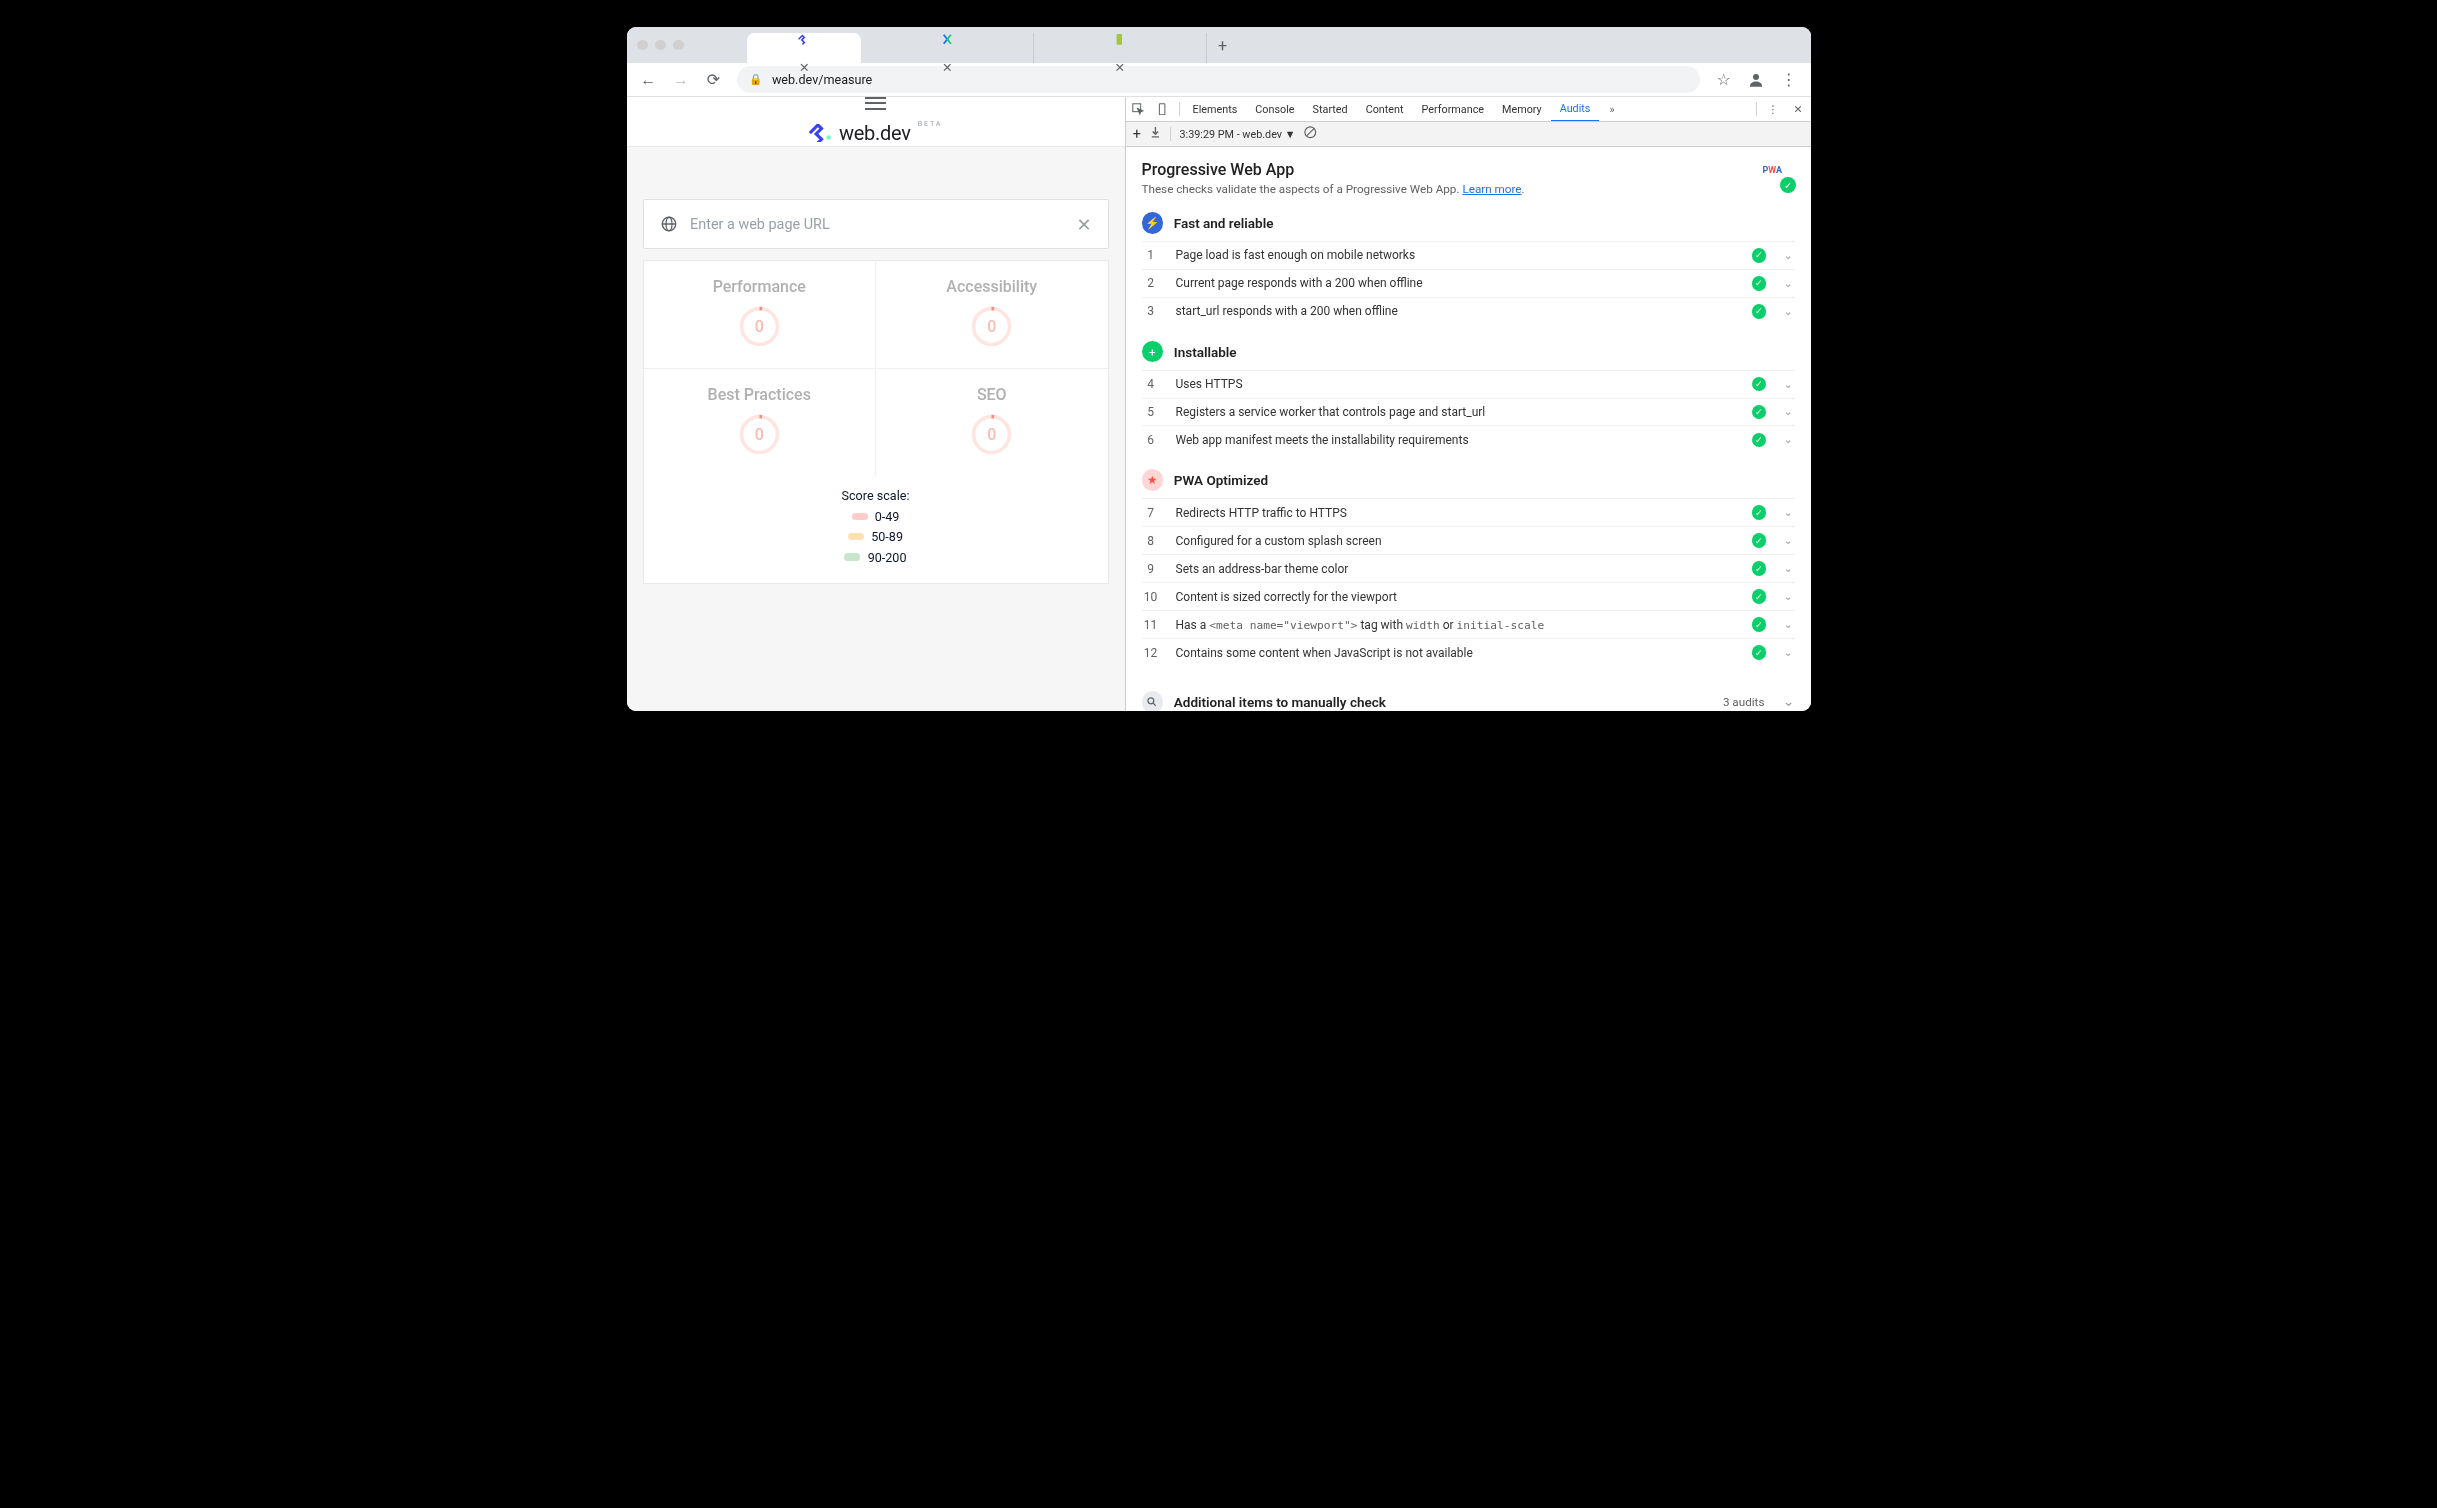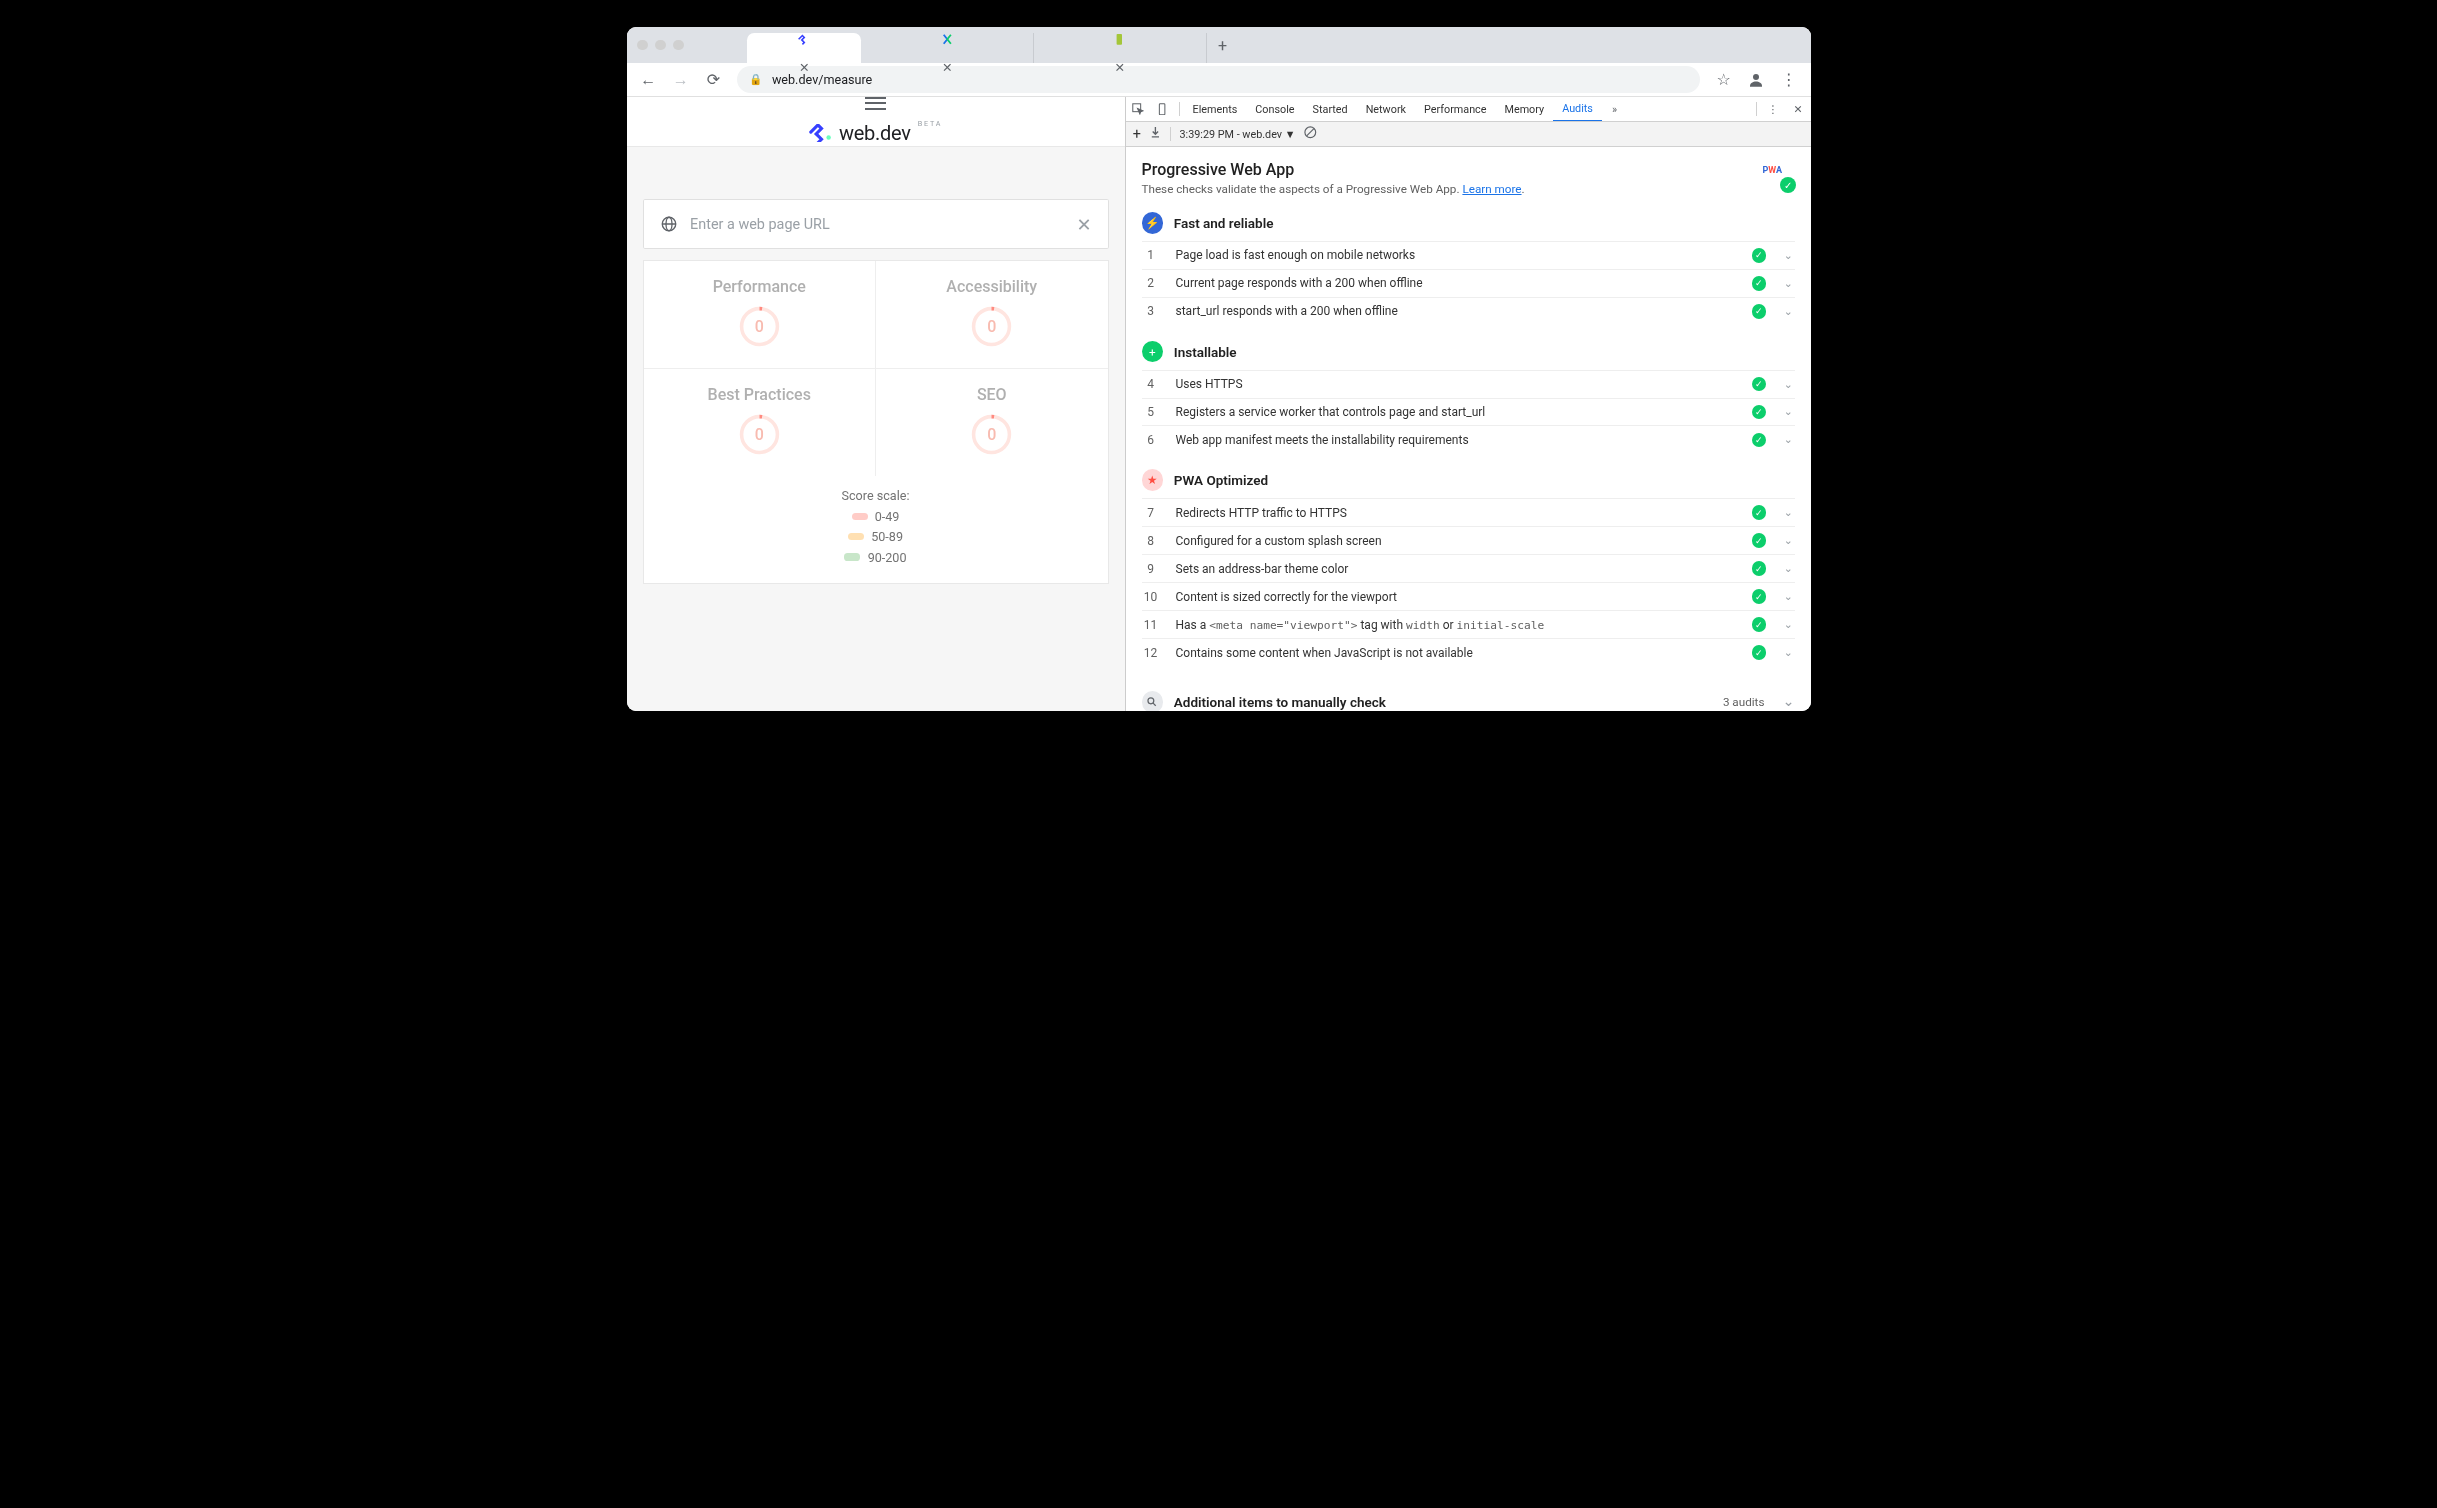--- a/index.html
+++ b/index.html
@@ -43,21 +43,21 @@
   .btn.blue { background:#304ffe; color:#fff; }
   .metrics { background:#fff; border:0.9px solid #e8e8e8; margin-top:10.8px; }
   .mrow { display:flex; }
   .mcell { flex:1; padding:16px 9px 20px; text-align:center; border-right:0.9px solid #eee; }
   .mcell:last-child { border-right:none; }
   .mrow:first-child { border-bottom:0.9px solid #eee; }
   .mlabel { font-size:16px; color:#b0b0b0; font-weight:500; margin-bottom:9px; }
   .gauge { width:43px; height:43px; margin:0 auto; position:relative; }
   .gauge svg { transform:rotate(-90deg); }
   .gauge-val { position:absolute; inset:0; display:flex; align-items:center; justify-content:center; font-size:16px; font-weight:500; color:#f8bbb0; }
-  .legend { padding:12.6px 0 18px; text-align:center; font-size:12.6px; color:#737373; }
+  .legend { padding:12.6px 0 18px; text-align:center; font-size:12.6px; color:#0f172a; }
   .legend-row { display:flex; justify-content:center; align-items:center; gap:7.2px; margin-top:5.4px; }
   .pill { width:16px; height:7.2px; border-radius:3.6px; }
   .pill.red { background:#ffccc7; }
   .pill.org { background:#ffe0b2; }
   .pill.grn { background:#c8e6c9; }
   .right { flex:1; border-left:0.9px solid #ccc; display:flex; flex-direction:column; background:#fff; }
   .devtabs { height:25px; border-bottom:0.9px solid #d0d0d0; display:flex; align-items:center; font-size:10.8px; color:#333; }
   .devtabs .ic { width:25px; display:flex; justify-content:center; color:#5f6368; }
   .devtabs .sep { width:0.9px; height:14.4px; background:#d0d0d0; margin:0 3.6px; }
   .devtabs .dtab { padding:0 9px; height:100%; display:flex; align-items:center; }
@@ -269,21 +269,21 @@
         <div class="ic">
           <svg width="12.6" height="12.6" viewBox="0 0 16 16" fill="none" stroke="#5f6368" stroke-width="1.3">
               <rect x="3" y="1" width="7" height="14" rx="1"></rect>
             </svg>
         </div>
         <div class="sep"></div>
         <div id="dtabs" style="display:flex;height:100%">
             <div class="dtab ">Elements</div>
             <div class="dtab ">Console</div>
             <div class="dtab ">Started</div>
-            <div class="dtab ">Network</div>
+            <div class="dtab ">Content</div>
             <div class="dtab ">Performance</div>
             <div class="dtab ">Memory</div>
             <div class="dtab active">Audits</div>
           </div>
         <div class="ic">»</div>
         <div class="sp"></div>
         <div class="sep"></div>
         <div class="ic">⋮</div>
         <div class="ic">✕</div>
       </div>

